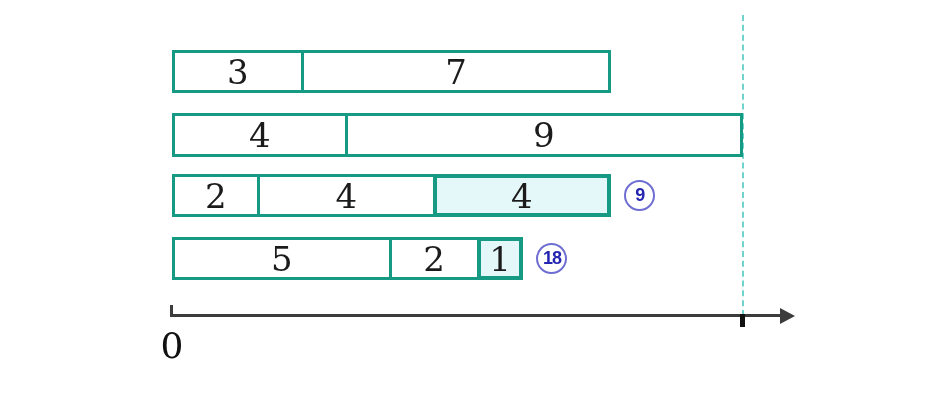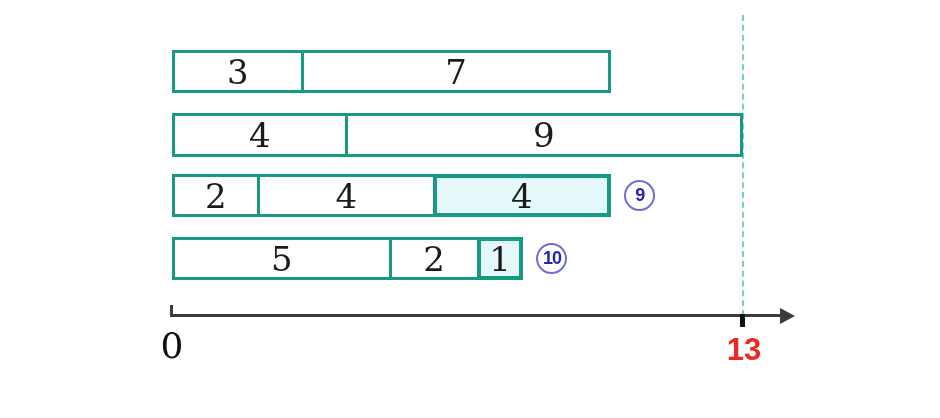--- a/index.html
+++ b/index.html
@@ -150,23 +150,22 @@
         <div class="seg" style="width: 87.86px;">2</div>
         <div class="seg" style="width: 178.72px; margin-left: -3px;">4</div>
         <div class="seg hl" style="width: 178.72px; margin-left: -3px;">4</div>
       </div>
       <div class="badge" style="left: 624.3px; top: 180px;">9</div>
       <div class="bar" style="left: 172px; top: 237px; height: 43px;">
         <div class="seg" style="width: 219.65px;">5</div>
         <div class="seg" style="width: 90.86px; margin-left: -3px;">2</div>
         <div class="seg hl" style="width: 46.93px; margin-left: -3px;">1</div>
       </div>
-      <div class="badge" style="left: 536.44px; top: 243px;">10</div>
+      <div class="badge" style="left: 536.44px; top: 243px;">18</div>
     </div>
 
   <div class="axis-line"></div>
   <div class="axis-arrow"></div>
   <div class="tick-origin"></div>
   <div class="tick-limit"></div>
   <div class="axis-label-0">0</div>
-  <div class="axis-label-13">13</div>
 
 </div>
 
 </body></html>

